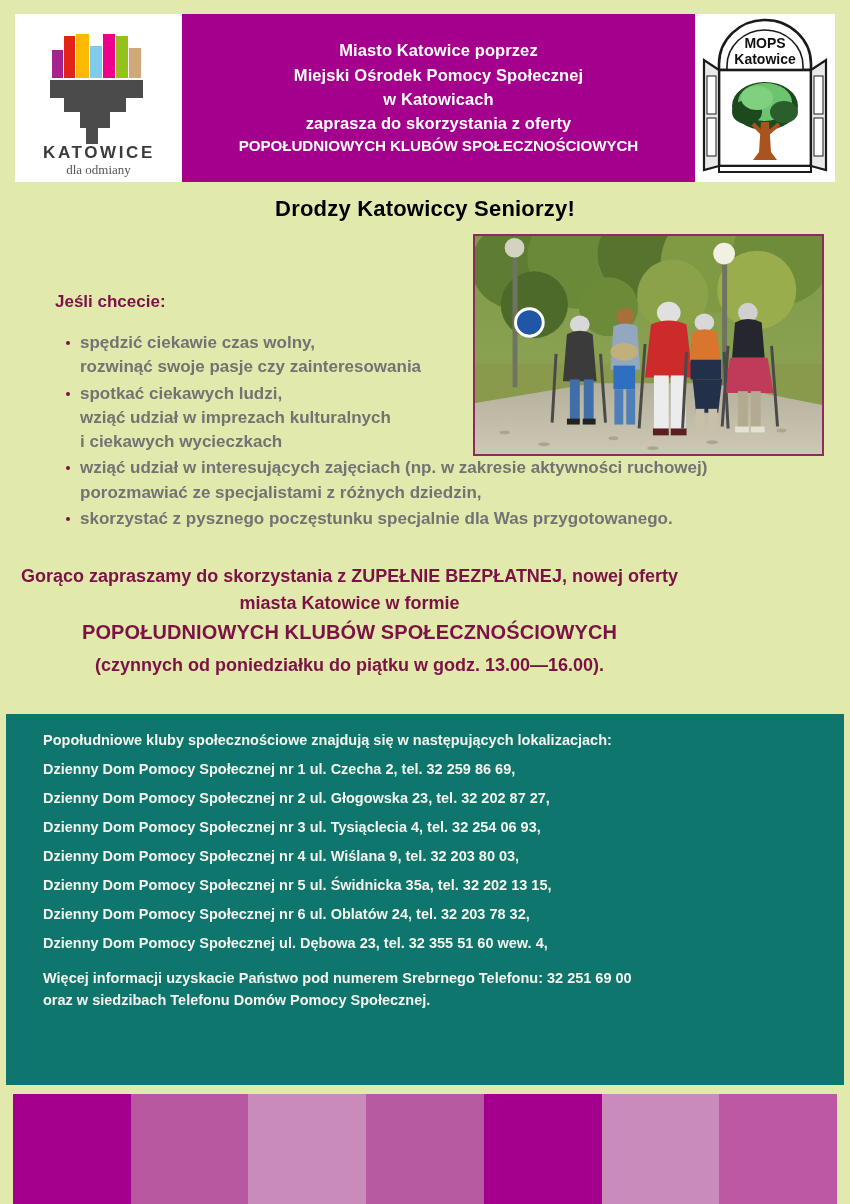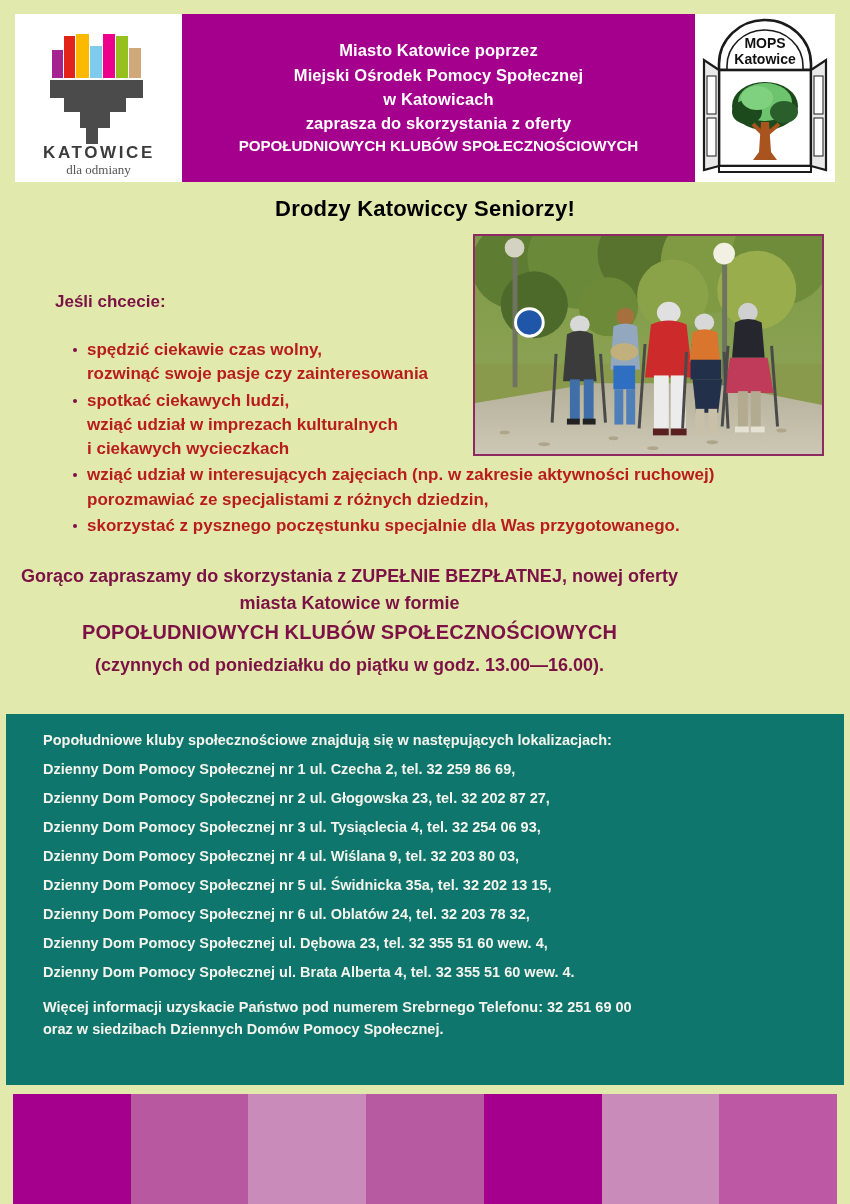--- a/index.html
+++ b/index.html
@@ -101,24 +101,24 @@
     color: #7b1145;
     font-weight: bold;
     font-size: 17px;
   }
 
   .bullets {
     position: absolute;
     left: 55px;
     top: 322px;
     width: 780px;
-    margin: 16px;
+    margin: 9px;
     padding: 0;
     list-style: none;
-    color: #b91c1c;
+    color: #737373;
     font-weight: bold;
     font-size: 17px;
     line-height: 1.43;
   }
   .bullets li {
     position: relative;
     padding-left: 16px;
     margin-bottom: 2px;
   }
   .bullets li::before {
@@ -379,24 +379,23 @@
 
 <div class="green-panel">
   <div class="gp-head">Popołudniowe kluby społecznościowe znajdują się w następujących lokalizacjach:</div>
   <div class="gp-item">Dzienny Dom Pomocy Społecznej nr 1 ul. Czecha 2, tel. 32 259 86 69,</div>
   <div class="gp-item">Dzienny Dom Pomocy Społecznej nr 2 ul. Głogowska 23, tel. 32 202 87 27,</div>
   <div class="gp-item">Dzienny Dom Pomocy Społecznej nr 3 ul. Tysiąclecia 4, tel. 32 254 06 93,</div>
   <div class="gp-item">Dzienny Dom Pomocy Społecznej nr 4 ul. Wiślana 9, tel. 32 203 80 03,</div>
   <div class="gp-item">Dzienny Dom Pomocy Społecznej nr 5 ul. Świdnicka 35a, tel. 32 202 13 15,</div>
   <div class="gp-item">Dzienny Dom Pomocy Społecznej nr 6 ul. Oblatów 24, tel. 32 203 78 32,</div>
   <div class="gp-item">Dzienny Dom Pomocy Społecznej ul. Dębowa 23, tel. 32 355 51 60 wew. 4,</div>
-  <div class="gp-item">Dzienny Dom Pomocy Społecznej ul. Brata Alberta 4, tel. 32 355 51 60 wew. 4.</div>
   <div class="gp-footer">
     <div>Więcej informacji uzyskacie Państwo pod numerem Srebrnego Telefonu: 32 251 69 00</div>
-    <div>oraz w siedzibach Dziennych Domów Pomocy Społecznej.</div>
+    <div>oraz w siedzibach Telefonu Domów Pomocy Społecznej.</div>
   </div>
 </div>
 
 <div class="color-bars">
   <div class="bar" style="background: rgb(165, 0, 141);"></div>
   <div class="bar" style="background: rgb(184, 88, 160);"></div>
   <div class="bar" style="background: rgb(201, 140, 186);"></div>
   <div class="bar" style="background: rgb(184, 90, 162);"></div>
   <div class="bar" style="background: rgb(165, 0, 141);"></div>
   <div class="bar" style="background: rgb(201, 140, 186);"></div>

